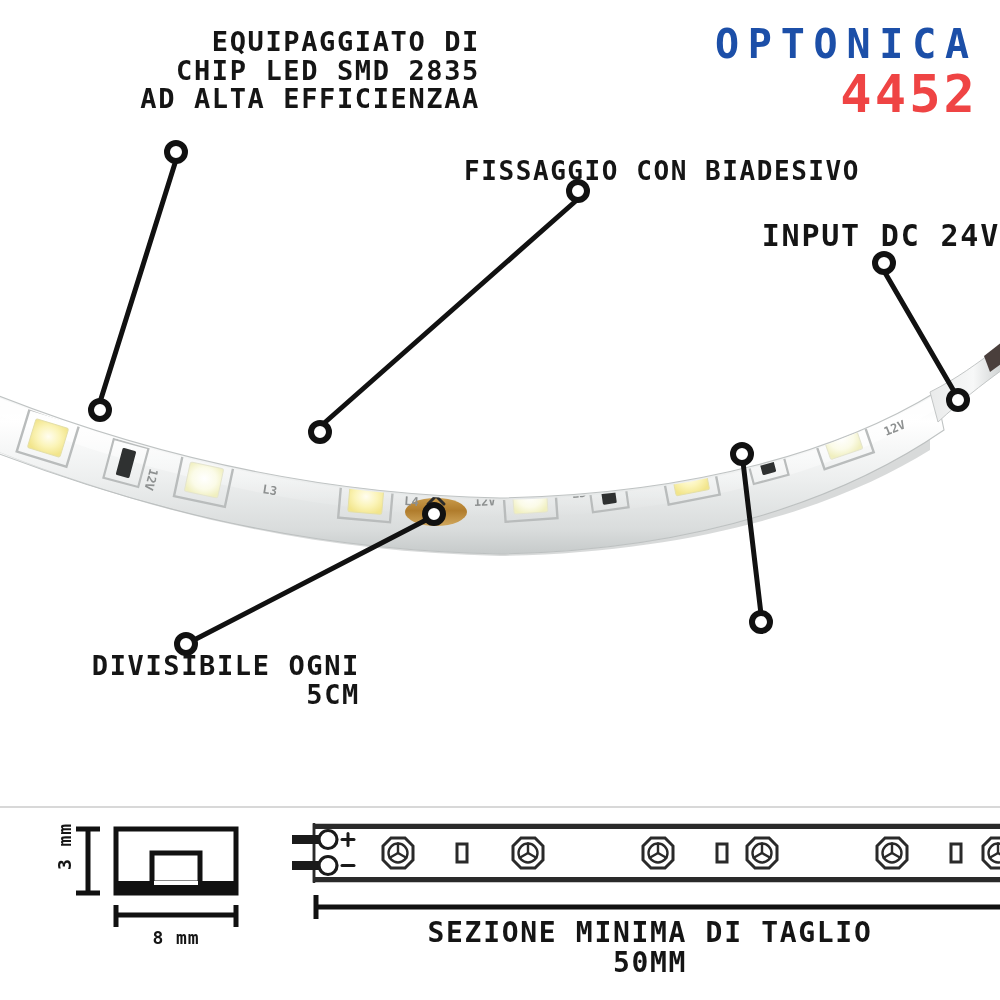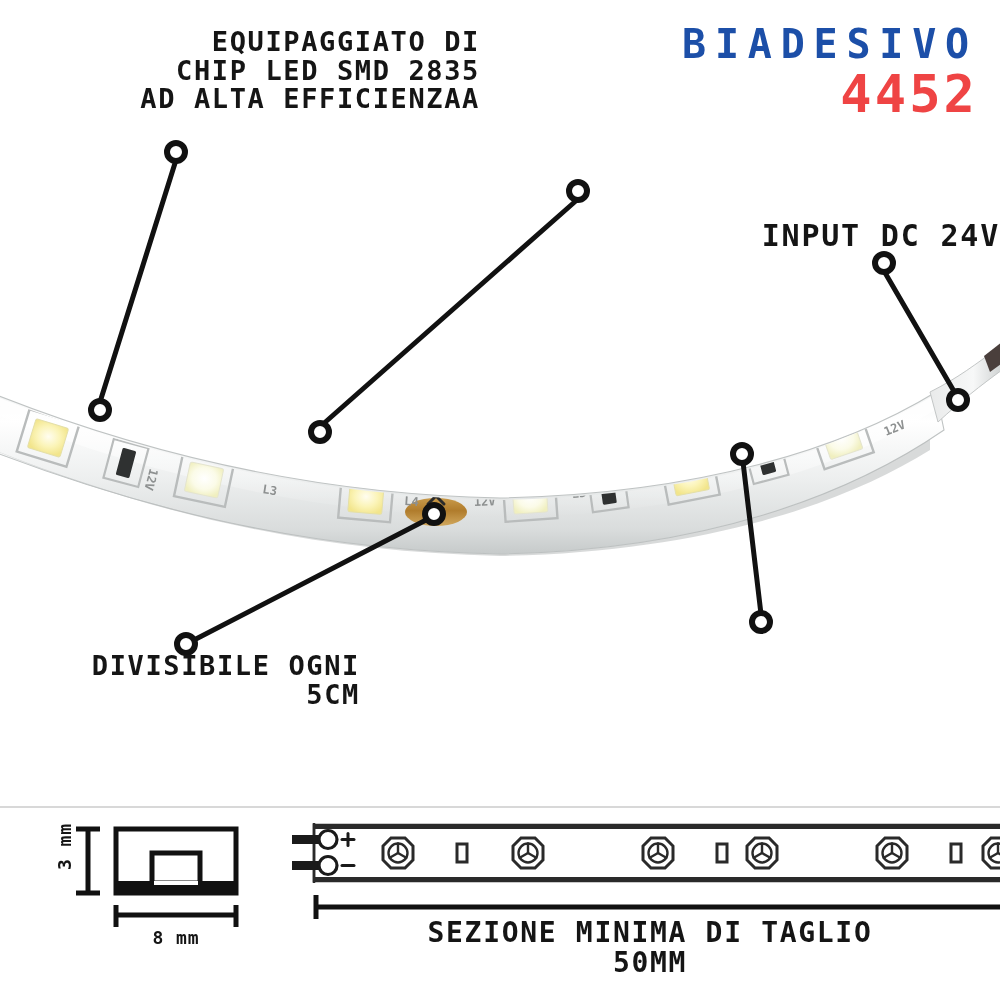--- a/index.html
+++ b/index.html
@@ -281,29 +281,30 @@
       <circle cx="958" cy="400" r="9"></circle>
       <circle cx="434" cy="514" r="9"></circle>
       <circle cx="742" cy="454" r="9"></circle>
     </g>
   </svg>
 
   <div class="callout techno" id="callout-chip">EQUIPAGGIATO DI
 CHIP LED SMD 2835
 AD ALTA EFFICIENZAA</div>
 
+  <div class="callout techno" id="callout-adhesive">FISSAGGIO CON BIADESIVO</div>
 
   <div class="callout techno" id="callout-input">INPUT DC 24V</div>
 
   <div class="callout techno" id="callout-cut">DIVISIBILE OGNI
 5CM</div>
 
 
   <div id="brand">
-    <div id="brand-name" style="color: rgb(28, 79, 168);">BIADESIVO</div>
+    <div id="brand-name" style="color: rgb(28, 79, 168);">OPTONICA</div>
     <div id="brand-model" style="color: #ef4444;">4452</div>
   </div>
 
   <div id="divider"></div>
 
   <svg id="section-cross" viewBox="0 0 290 150">
 
     <g stroke="#111111" stroke-width="5" fill="none" stroke-linecap="butt">
       <line x1="88" y1="14" x2="88" y2="78"></line>
       <line x1="76" y1="14" x2="100" y2="14"></line>

